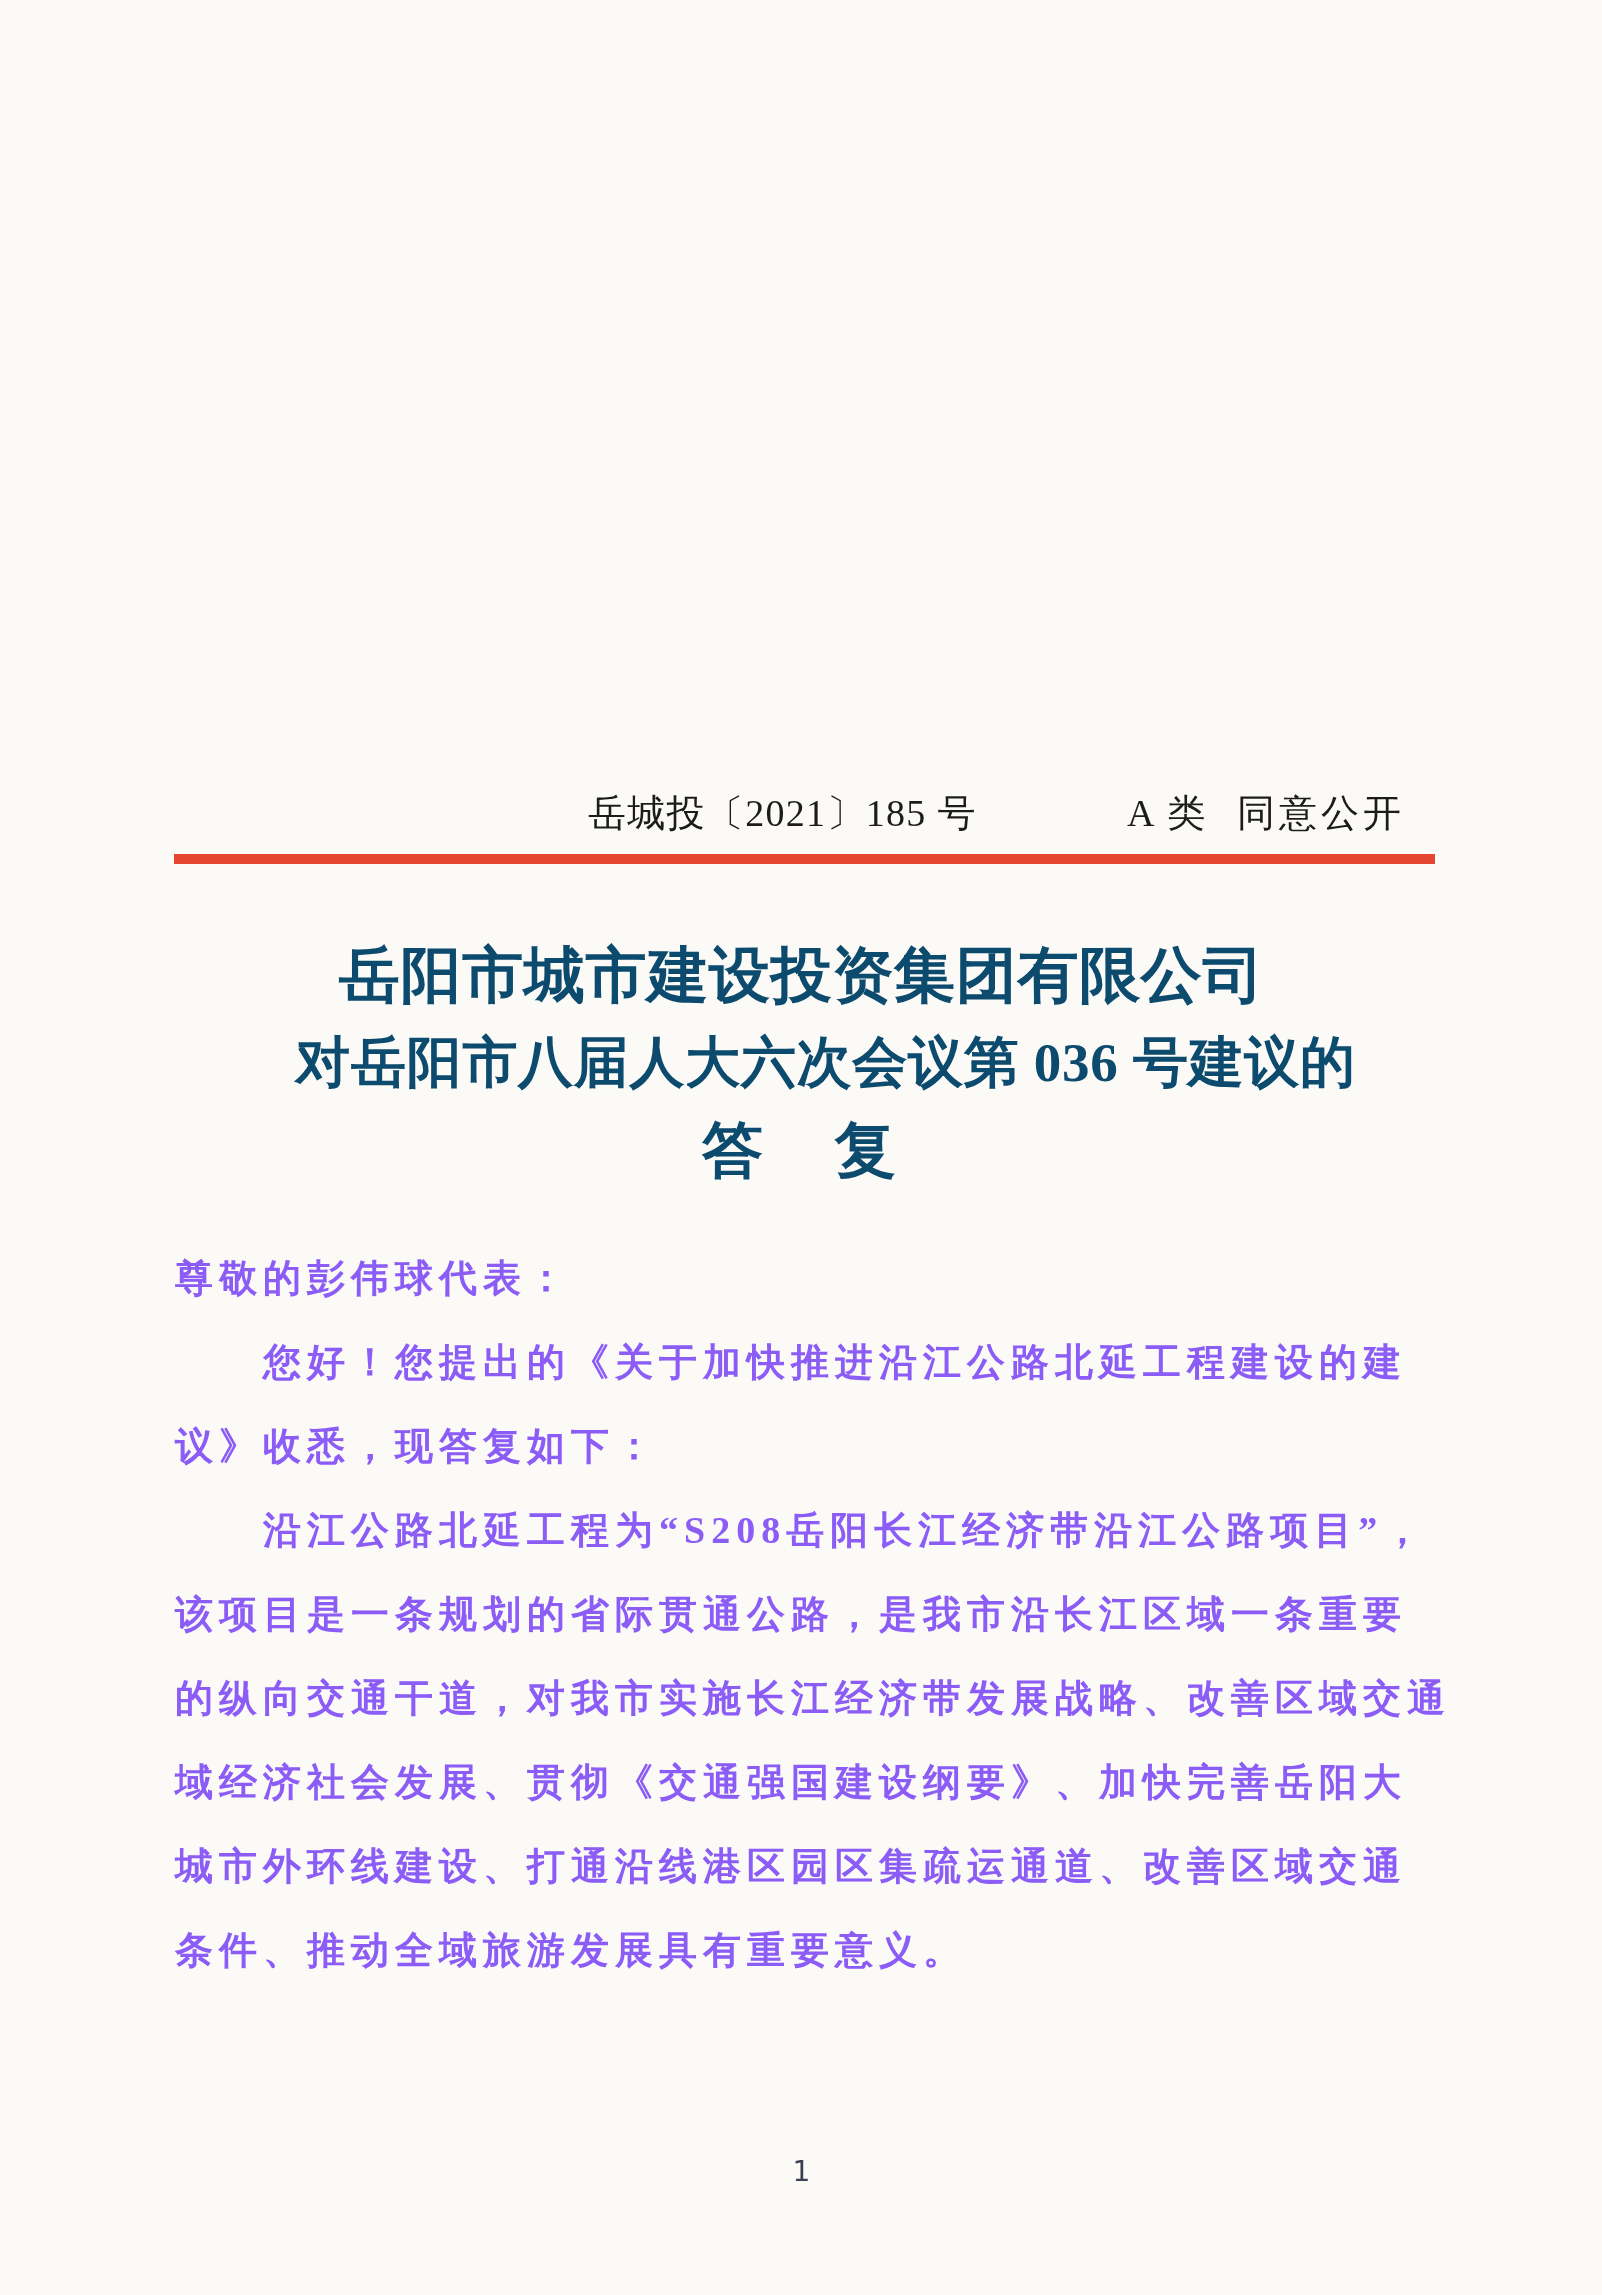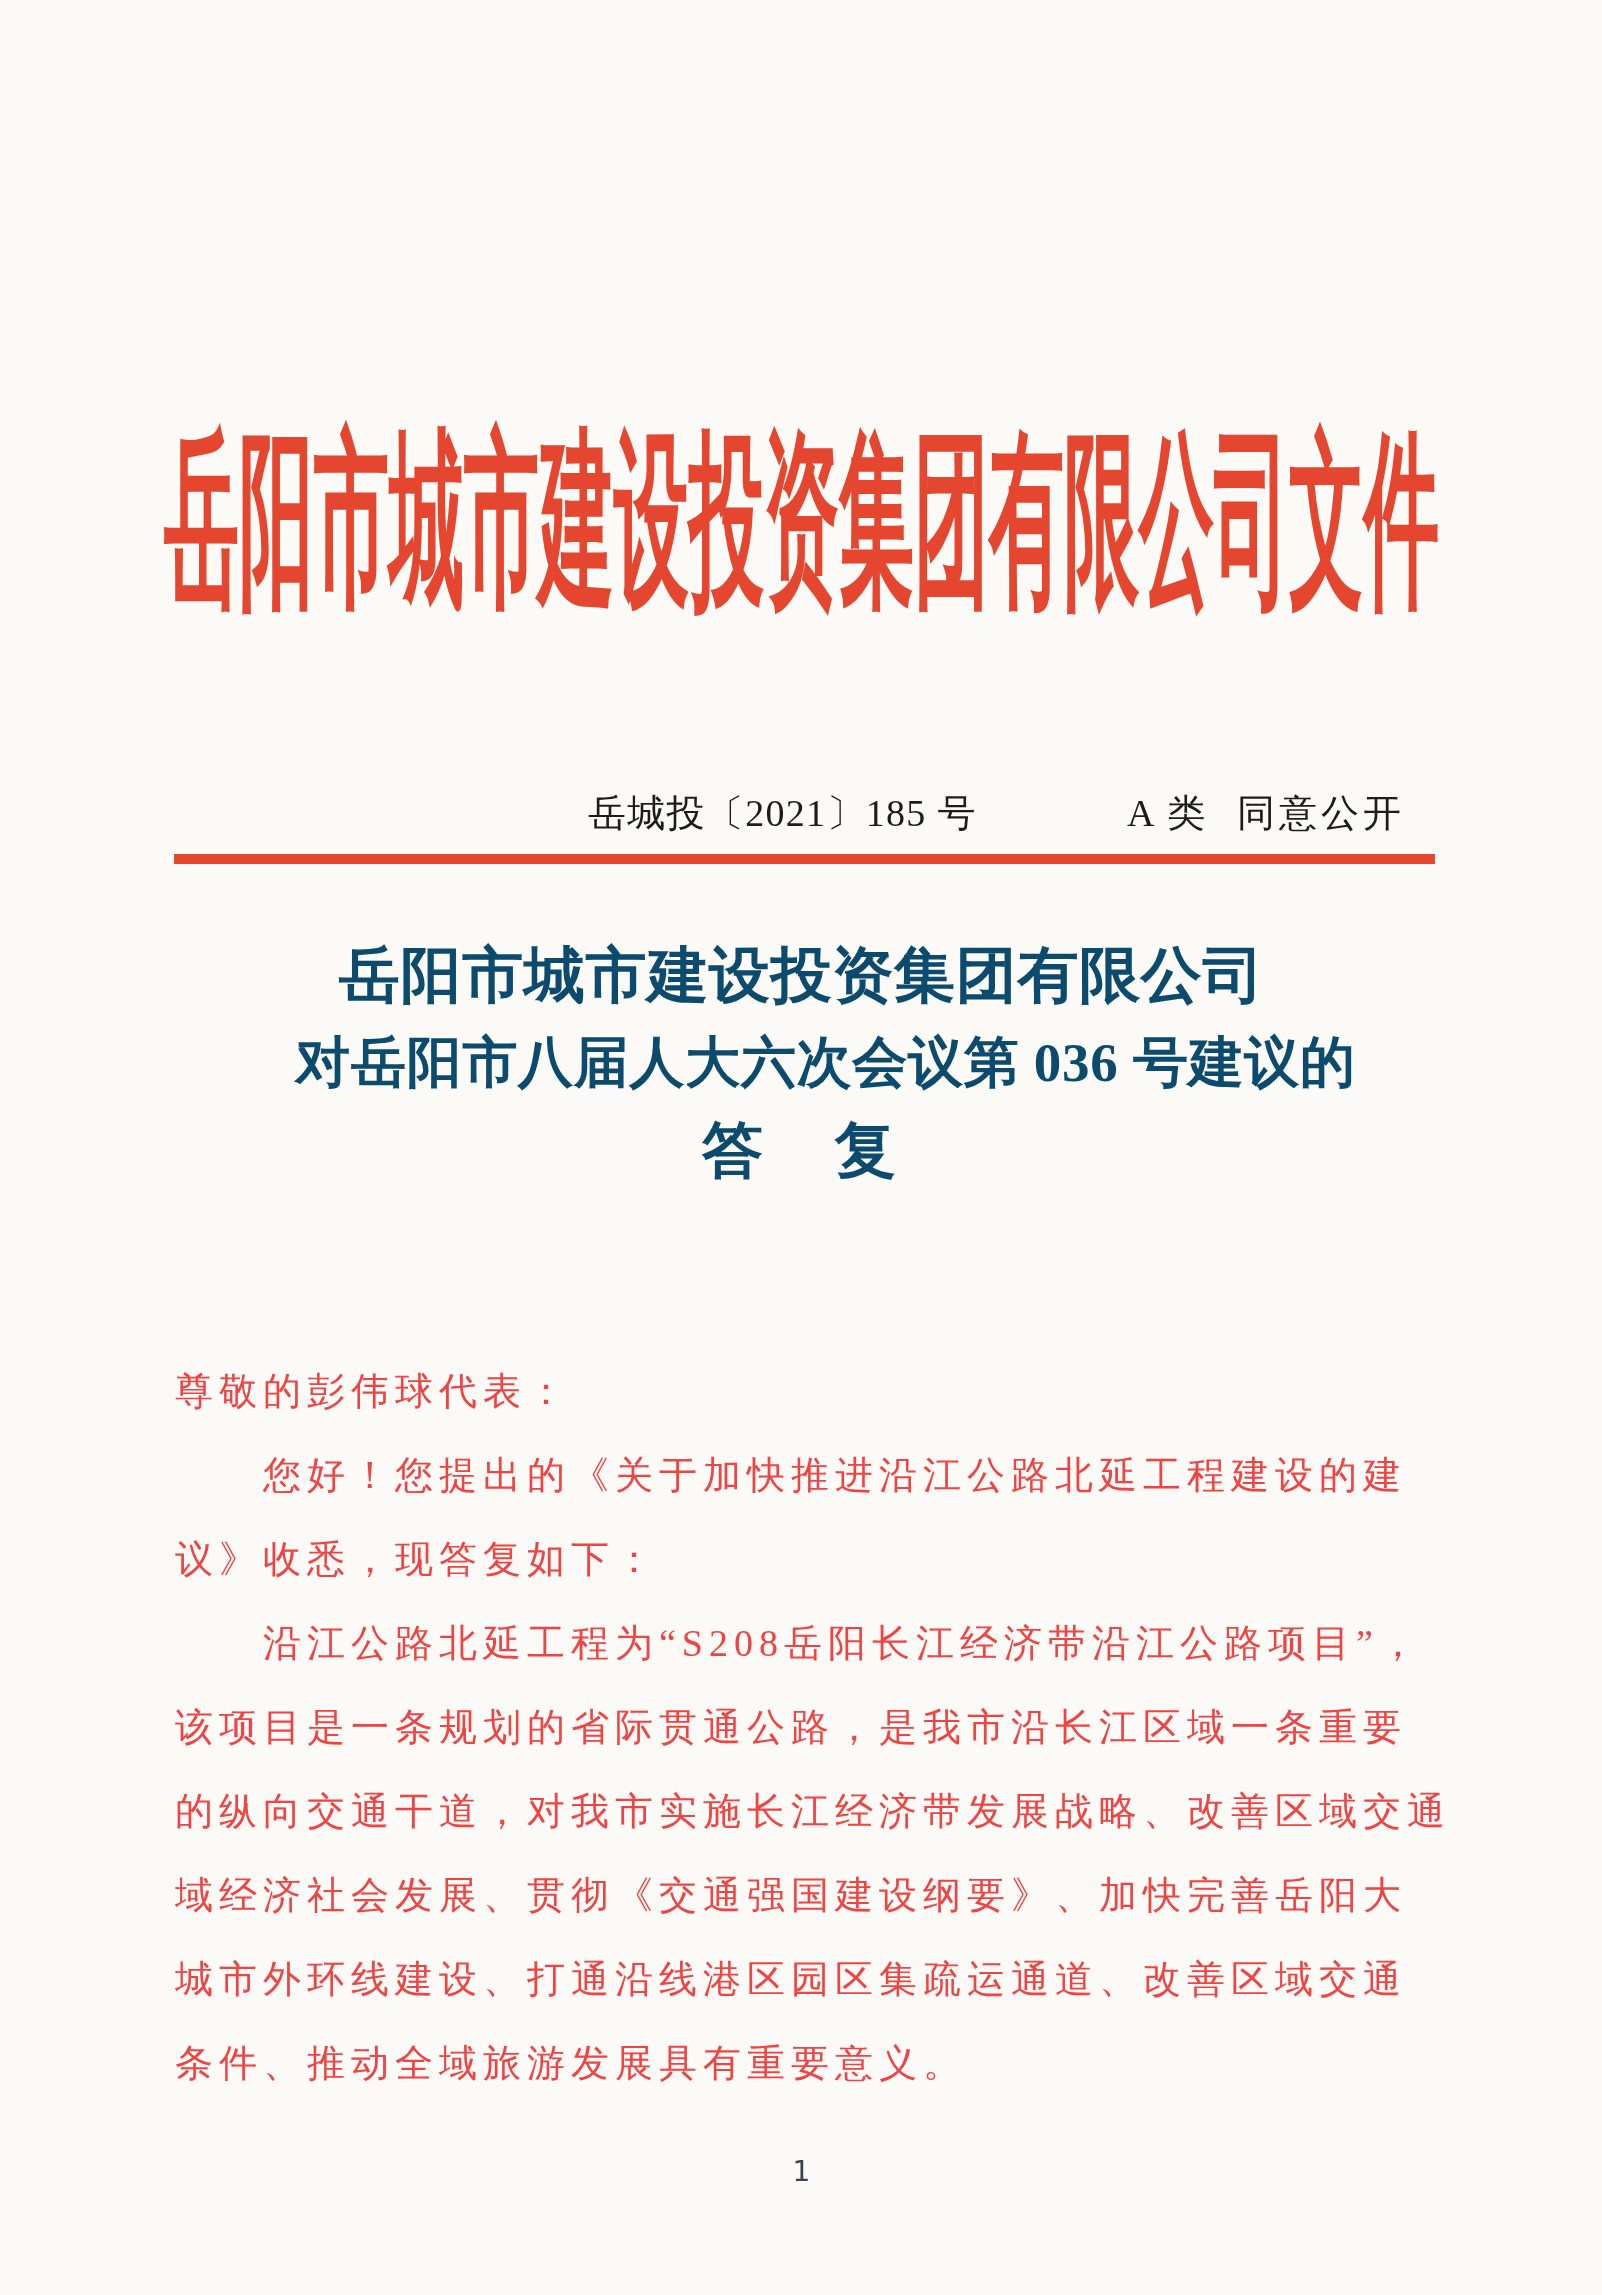--- a/index.html
+++ b/index.html
@@ -76,26 +76,27 @@
     white-space: nowrap;
   }
   .title-1 { top: 944px; font-size: 61px; line-height: 64px; letter-spacing: 0.7px; }
   .title-2 { top: 1031px; font-size: 55px; line-height: 64px; letter-spacing: 0.7px; padding-left: 24px; }
   .title-3 { top: 1119px; font-size: 61px; line-height: 64px; letter-spacing: 5.3px; }
 
   
   .body-text {
     position: absolute;
     left: 175px;
-    top: 1349px;
+    top: 1236px;
     width: 1242px;
     font-size: 38px;
     line-height: 84px;
     letter-spacing: 6px;
-    color: #ef4444;
+    color: #8b5cf6;
+    font-weight: bold;
   }
   .body-line { white-space: nowrap; }
   .indent { text-indent: 88px; }
 
   
   .page-number {
     position: absolute;
     top: 2155px;
     left: 0;
     width: 100%;
@@ -103,23 +104,20 @@
     font-size: 28px;
     color: #3a4150;
     font-family: "DejaVu Sans", "Liberation Sans", sans-serif;
   }
 </style>
 </head>
 <body>
 
 <div class="page">
 
-  <div class="letterhead">
-    <span class="letterhead-text">岳阳市城市建设投资集团有限公司文件</span>
-  </div>
 
   <div class="docmeta">
     <span class="docmeta-num">岳城投〔2021〕185 号</span>
     <span class="docmeta-cls">A 类</span>
     <span class="docmeta-pub">同意公开</span>
   </div>
 
   <div class="red-rule"></div>
 
   <div class="doc-title-line title-1">岳阳市城市建设投资集团有限公司</div>

